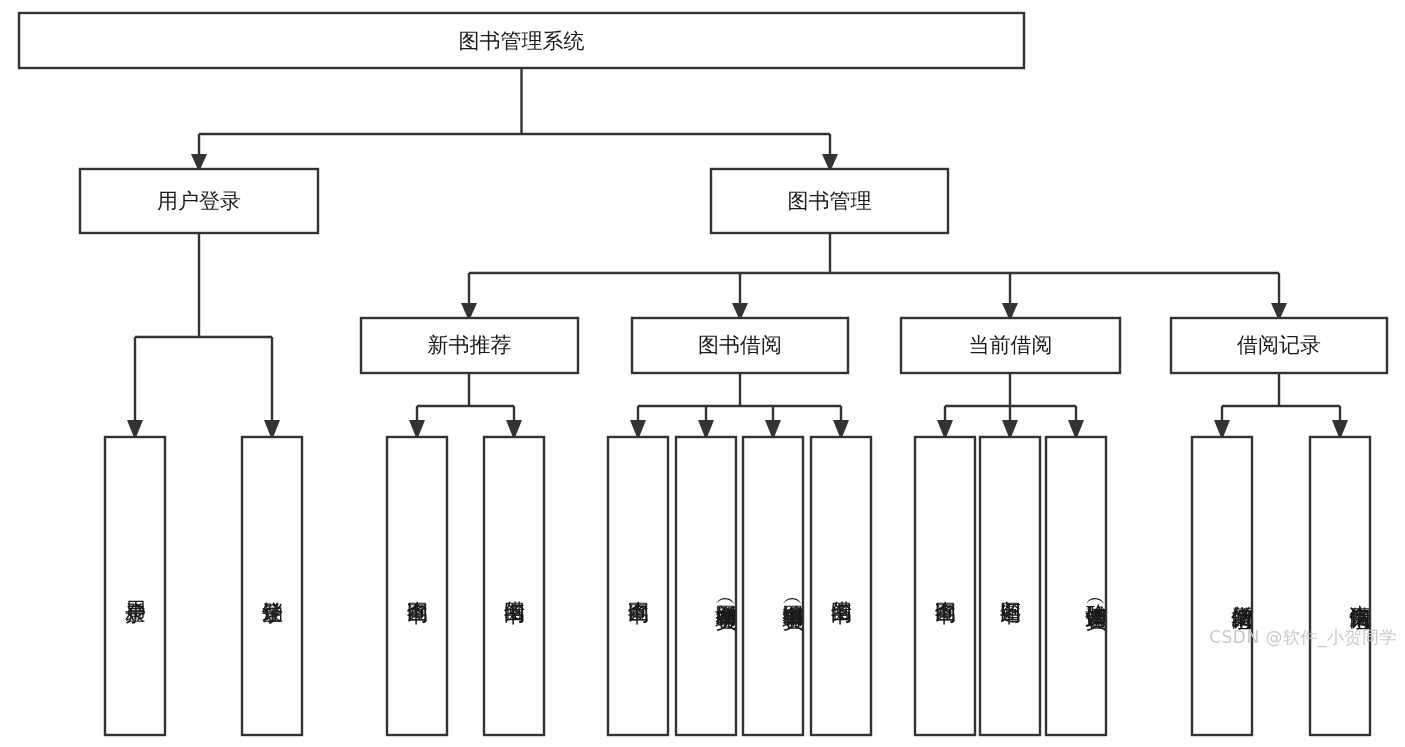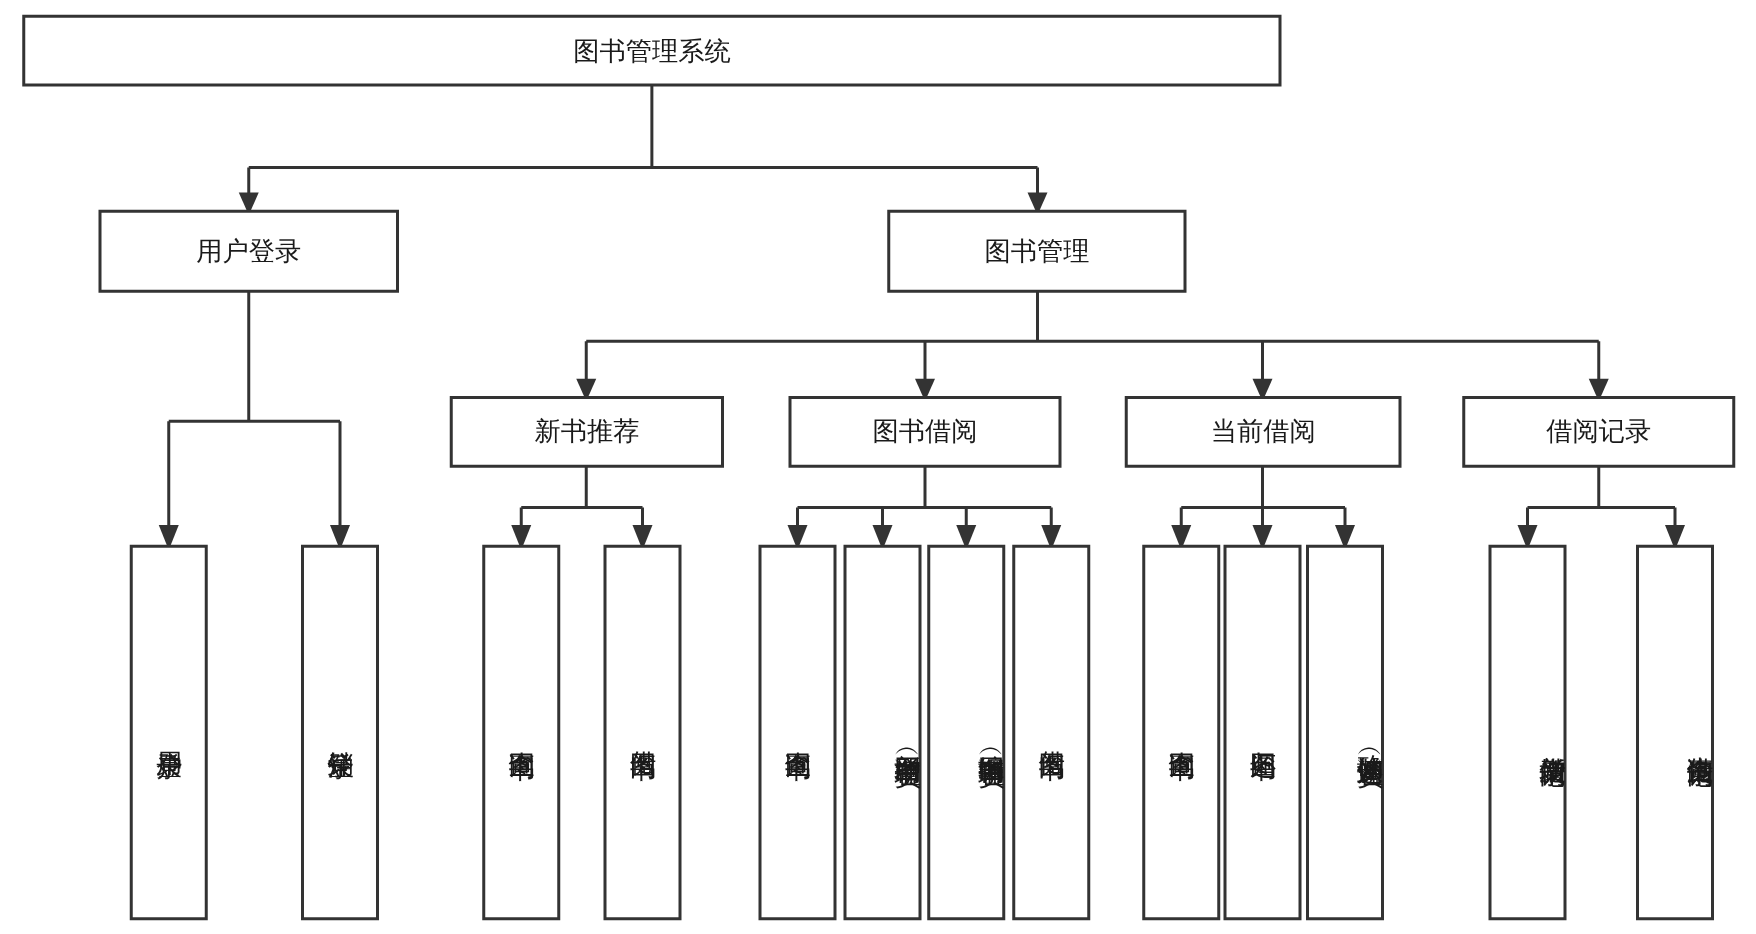--- a/index.html
+++ b/index.html
@@ -217,13 +217,14 @@
       <div class="leaf-label" style="left: 676px; top: 447px; width: 60px; height: 288px;">新增图书（管理员）</div>
       <div class="leaf-label" style="left: 743px; top: 447px; width: 60px; height: 288px;">编辑图书（管理员）</div>
       <div class="leaf-label centered" style="left: 811px; top: 437px; width: 60px; height: 298px;">借阅图书</div>
       <div class="leaf-label centered" style="left: 915px; top: 437px; width: 60px; height: 298px;">查询图书</div>
       <div class="leaf-label centered" style="left: 980px; top: 437px; width: 60px; height: 298px;">归还图书</div>
       <div class="leaf-label" style="left: 1046px; top: 447px; width: 60px; height: 288px;">确认归还（管理员）</div>
       <div class="leaf-label" style="left: 1192px; top: 447px; width: 60px; height: 288px;">新增借阅记录</div>
       <div class="leaf-label" style="left: 1310px; top: 447px; width: 60px; height: 288px;">查询借阅记录</div>
     </div>
 
+  <div class="watermark">CSDN @软件_小贺同学</div>
 </div>
 
 </body></html>

